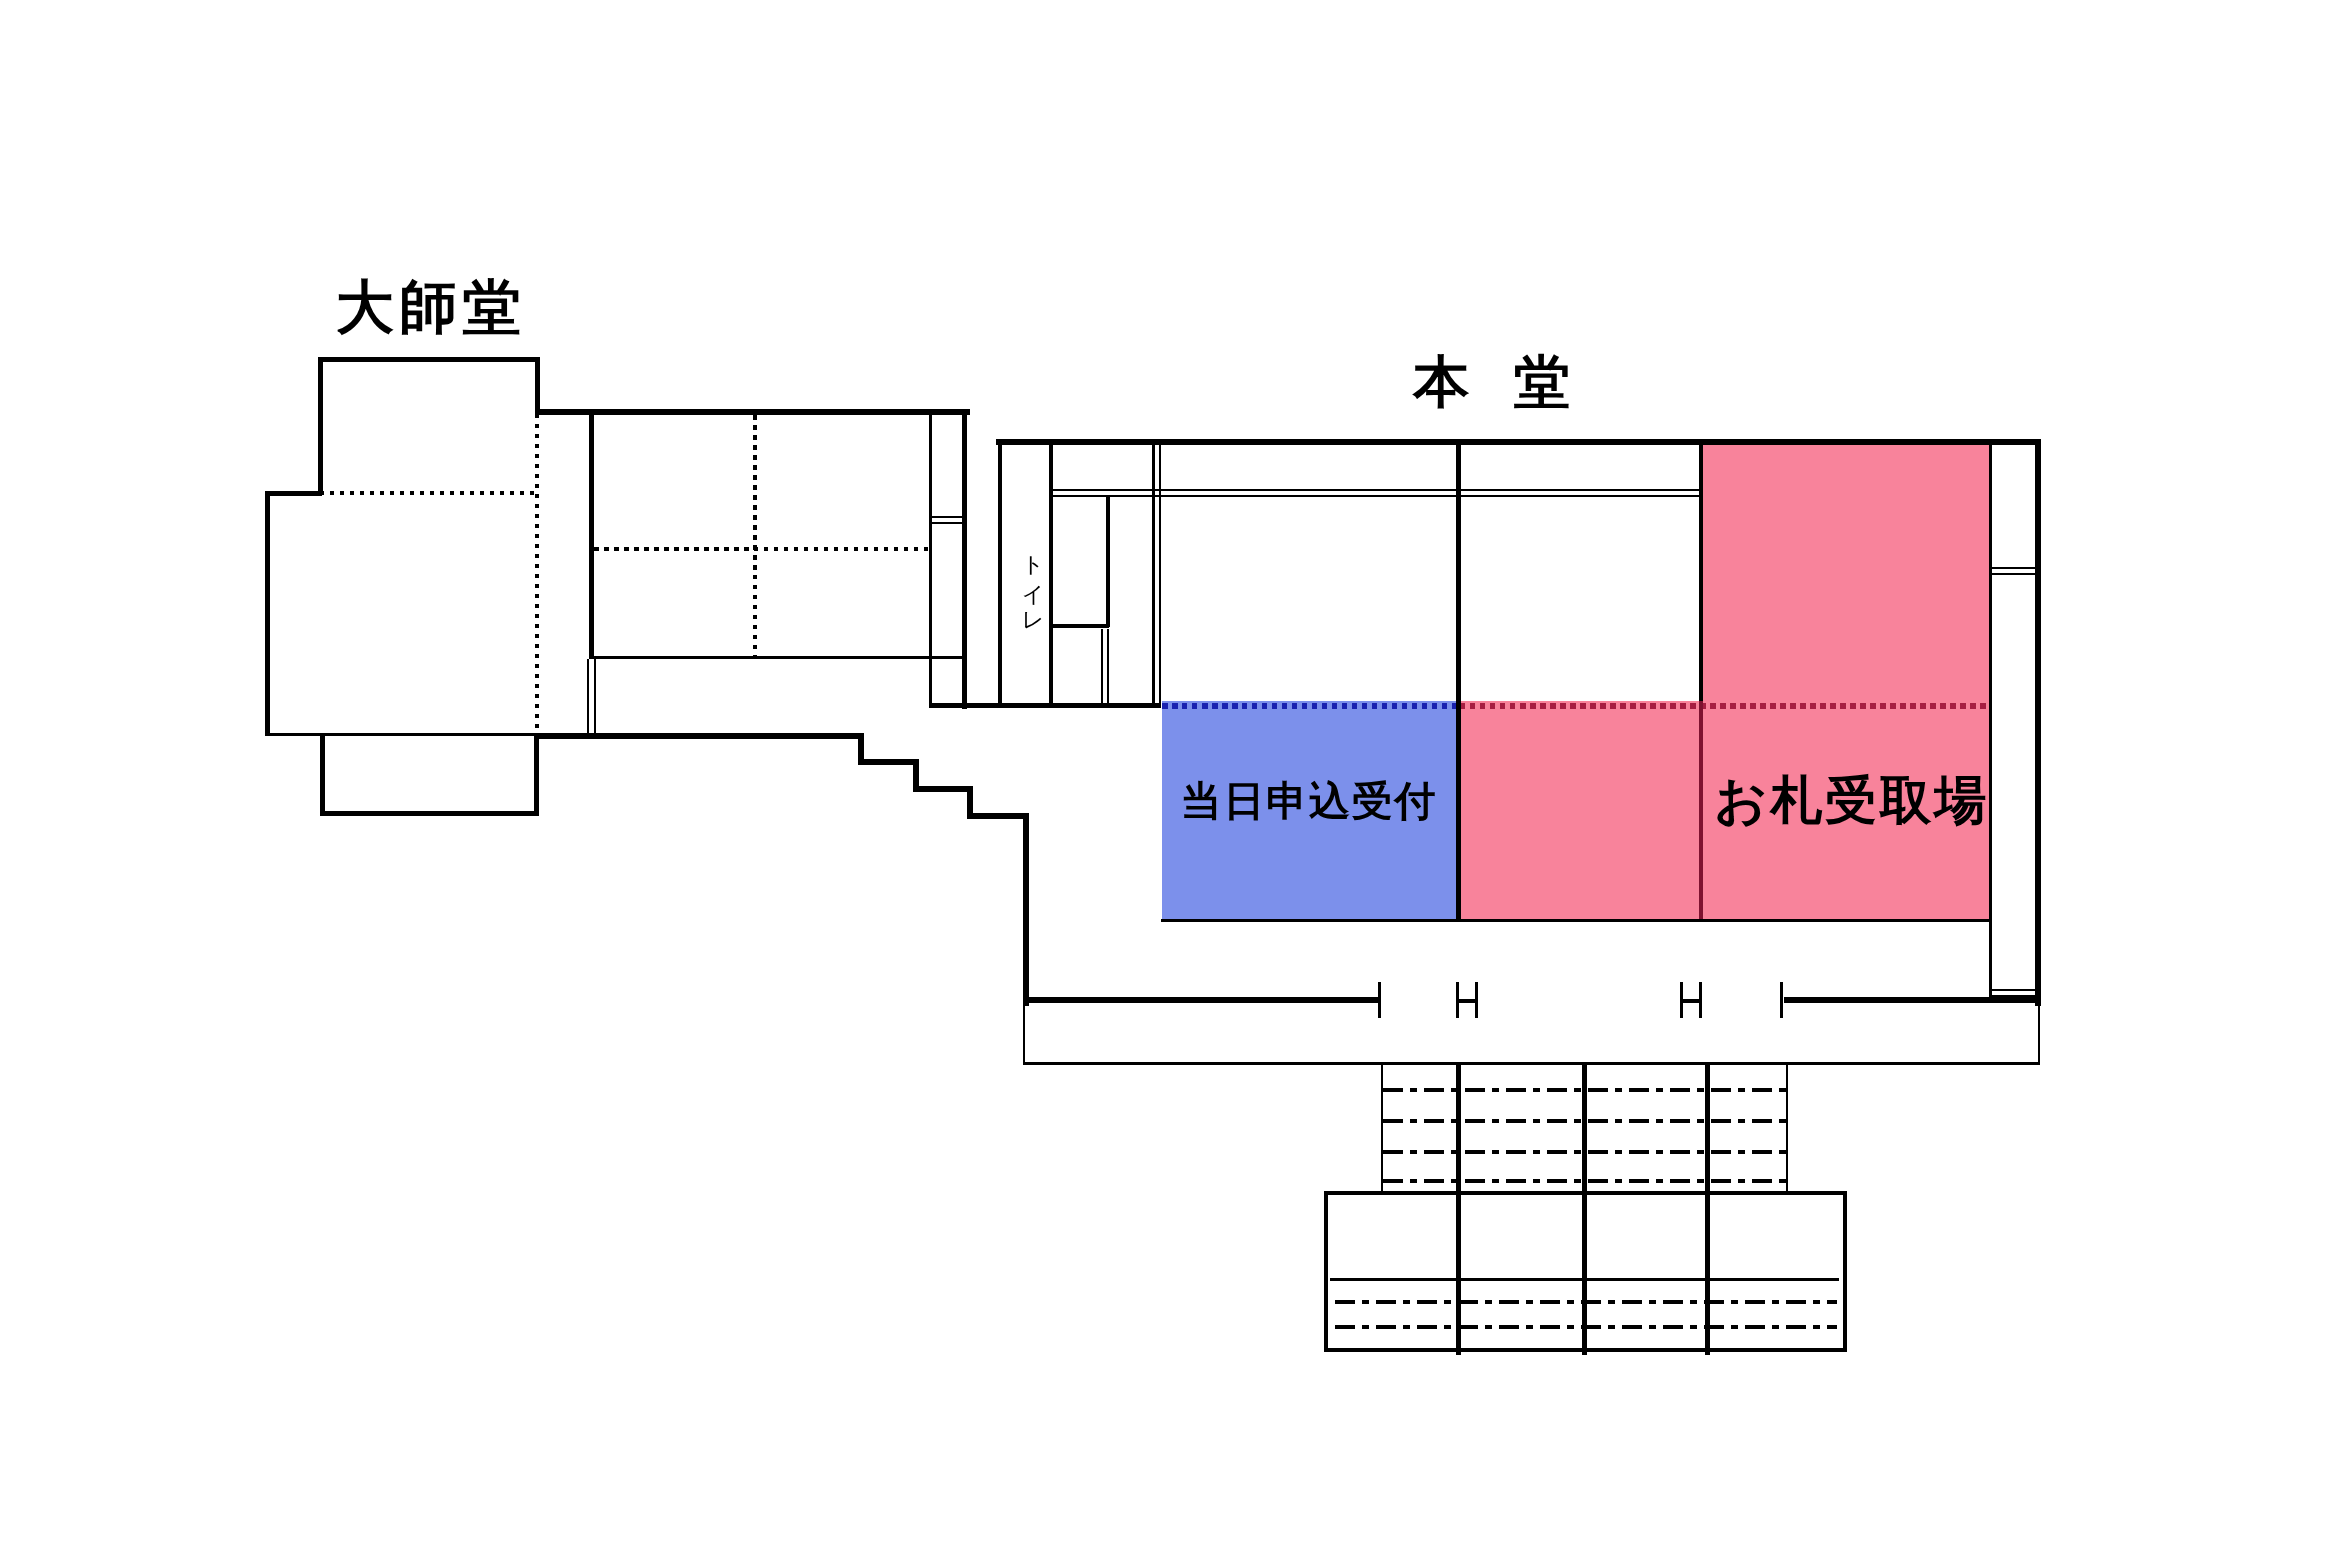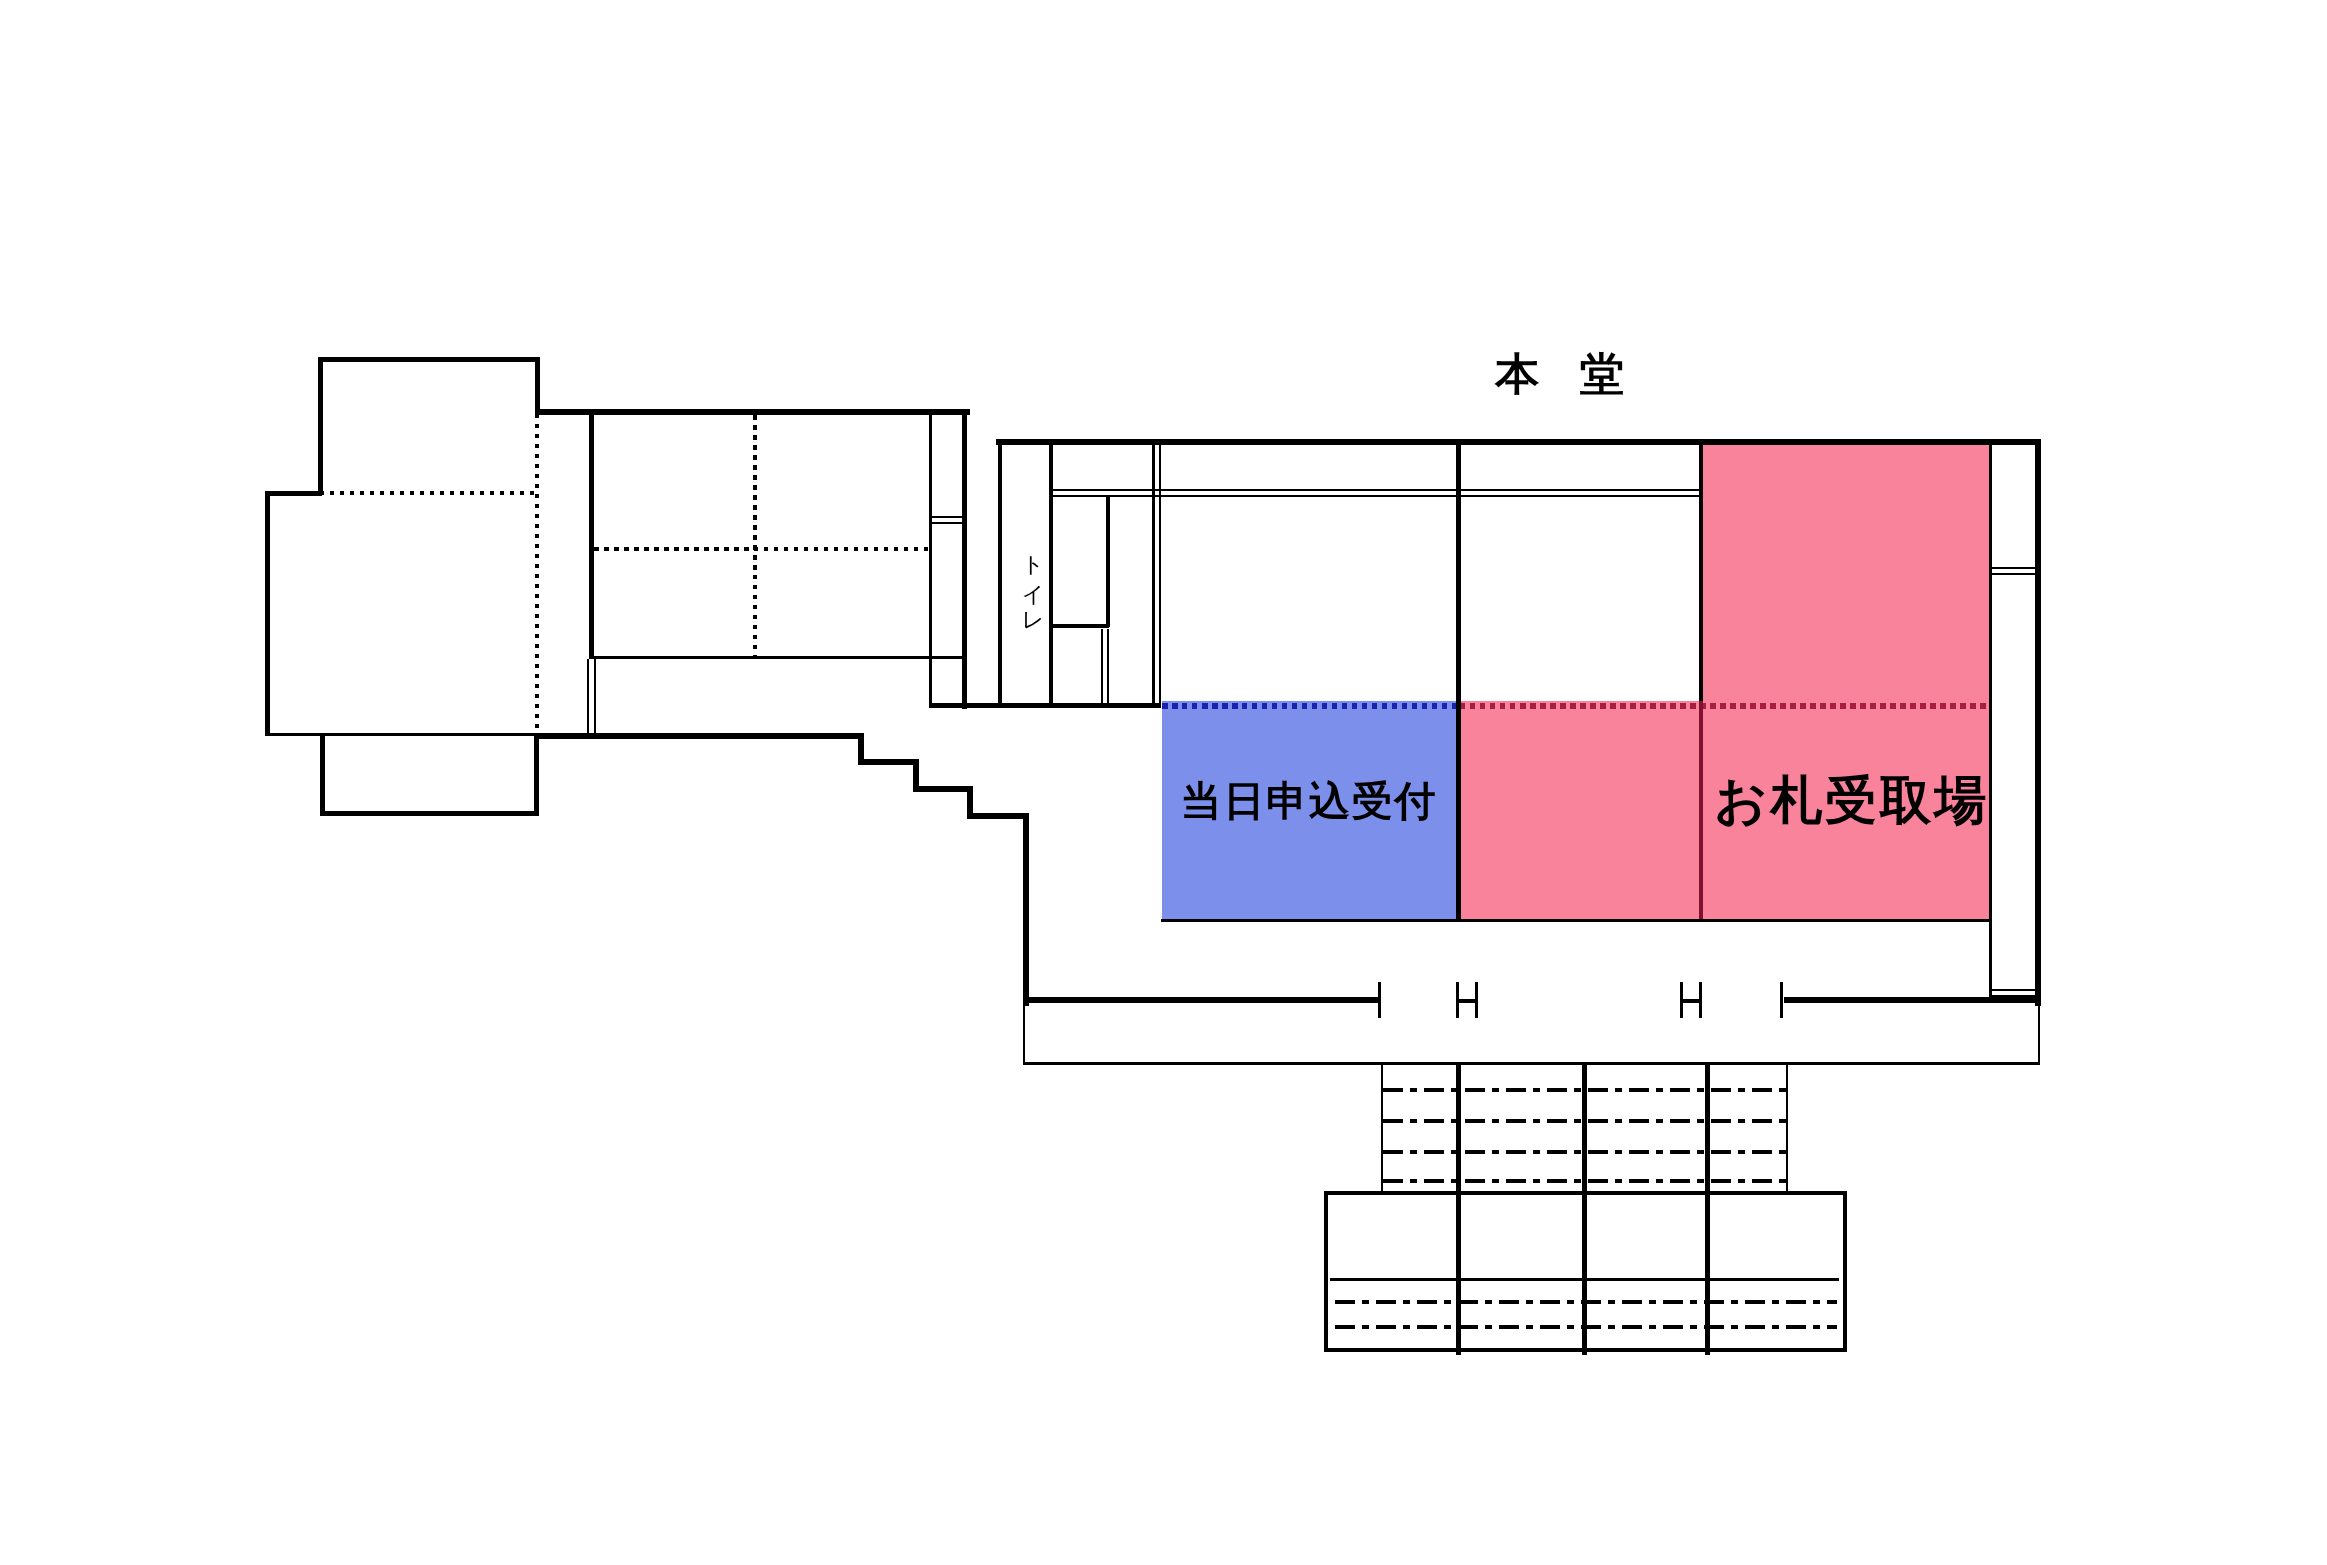--- a/index.html
+++ b/index.html
@@ -9,21 +9,21 @@
   .mrw{position:absolute;background:var(--ofuda-wall-line);}
   .dotv{position:absolute;width:3.6px;background:repeating-linear-gradient(to bottom,var(--wall) 0 4.5px,transparent 4.5px 10px);}
   .doth{position:absolute;height:3.6px;background:repeating-linear-gradient(to right,var(--wall) 0 4.5px,transparent 4.5px 10px);}
   .dashdot{position:absolute;height:3.6px;background:repeating-linear-gradient(to right,var(--wall) 0 20px,transparent 20px 27px,var(--wall) 27px 34px,transparent 34px 41px);}
   .fill-blue{position:absolute;background:var(--reception-fill);}
   .fill-pink{position:absolute;background:var(--ofuda-fill);}
   .dots-blue{position:absolute;height:5.5px;background:repeating-linear-gradient(to right,var(--reception-dots) 0 5.5px,transparent 5.5px 10px);}
   .dots-pink{position:absolute;height:5.5px;background:repeating-linear-gradient(to right,var(--ofuda-dots) 0 5.5px,transparent 5.5px 10px);}
   .lbl{position:absolute;color:var(--text);font-weight:bold;text-align:center;white-space:nowrap;}
   .lbl-daishido{left:249px;top:269px;width:364px;font-size:58px;letter-spacing:5.5px;}
-  .lbl-hondo{left:1384px;top:345px;width:364px;font-size:44px;letter-spacing:12.7px;}
+  .lbl-hondo{left:1316px;top:345px;width:364px;font-size:56px;letter-spacing:12.7px;}
   .lbl-toilet{left:1004px;top:540px;width:44px;height:109px;font-size:22px;font-weight:normal;
               writing-mode:vertical-rl;text-orientation:upright;letter-spacing:3.6px;text-align:left;}
   .lbl-reception{left:1162px;top:774px;width:294px;font-size:41px;letter-spacing:1.8px;}
   .lbl-ofuda{left:1460px;top:766px;width:529px;font-size:52px;letter-spacing:2.7px;text-align:right;}
   .box{position:absolute;border:4.5px solid var(--wall);}
 </style>
 </head>
 <body>
 
 <div class="plan">
@@ -115,19 +115,20 @@
   <div class="dashdot" style="left:1383px;top:1088px;width:404px;"></div>
   <div class="dashdot" style="left:1383px;top:1119px;width:404px;"></div>
   <div class="dashdot" style="left:1383px;top:1150px;width:404px;"></div>
   <div class="dashdot" style="left:1383px;top:1179px;width:404px;"></div>
 
   <div class="box" style="left:1324px;top:1191px;width:515px;height:153px;"></div>
   <div class="w" style="left:1330px;top:1278px;width:509px;height:2.7px;"></div>
   <div class="dashdot" style="left:1335px;top:1300px;width:502px;"></div>
   <div class="dashdot" style="left:1335px;top:1325px;width:502px;"></div>
 
+  <div class="lbl lbl-daishido">大師堂</div>
   <div class="lbl lbl-hondo">本 堂</div>
   <div class="lbl lbl-toilet">トイレ</div>
   <div class="lbl lbl-reception">当日申込受付</div>
   <div class="lbl lbl-ofuda">お札受取場</div>
 
 </div>
 
 
 </body></html>

